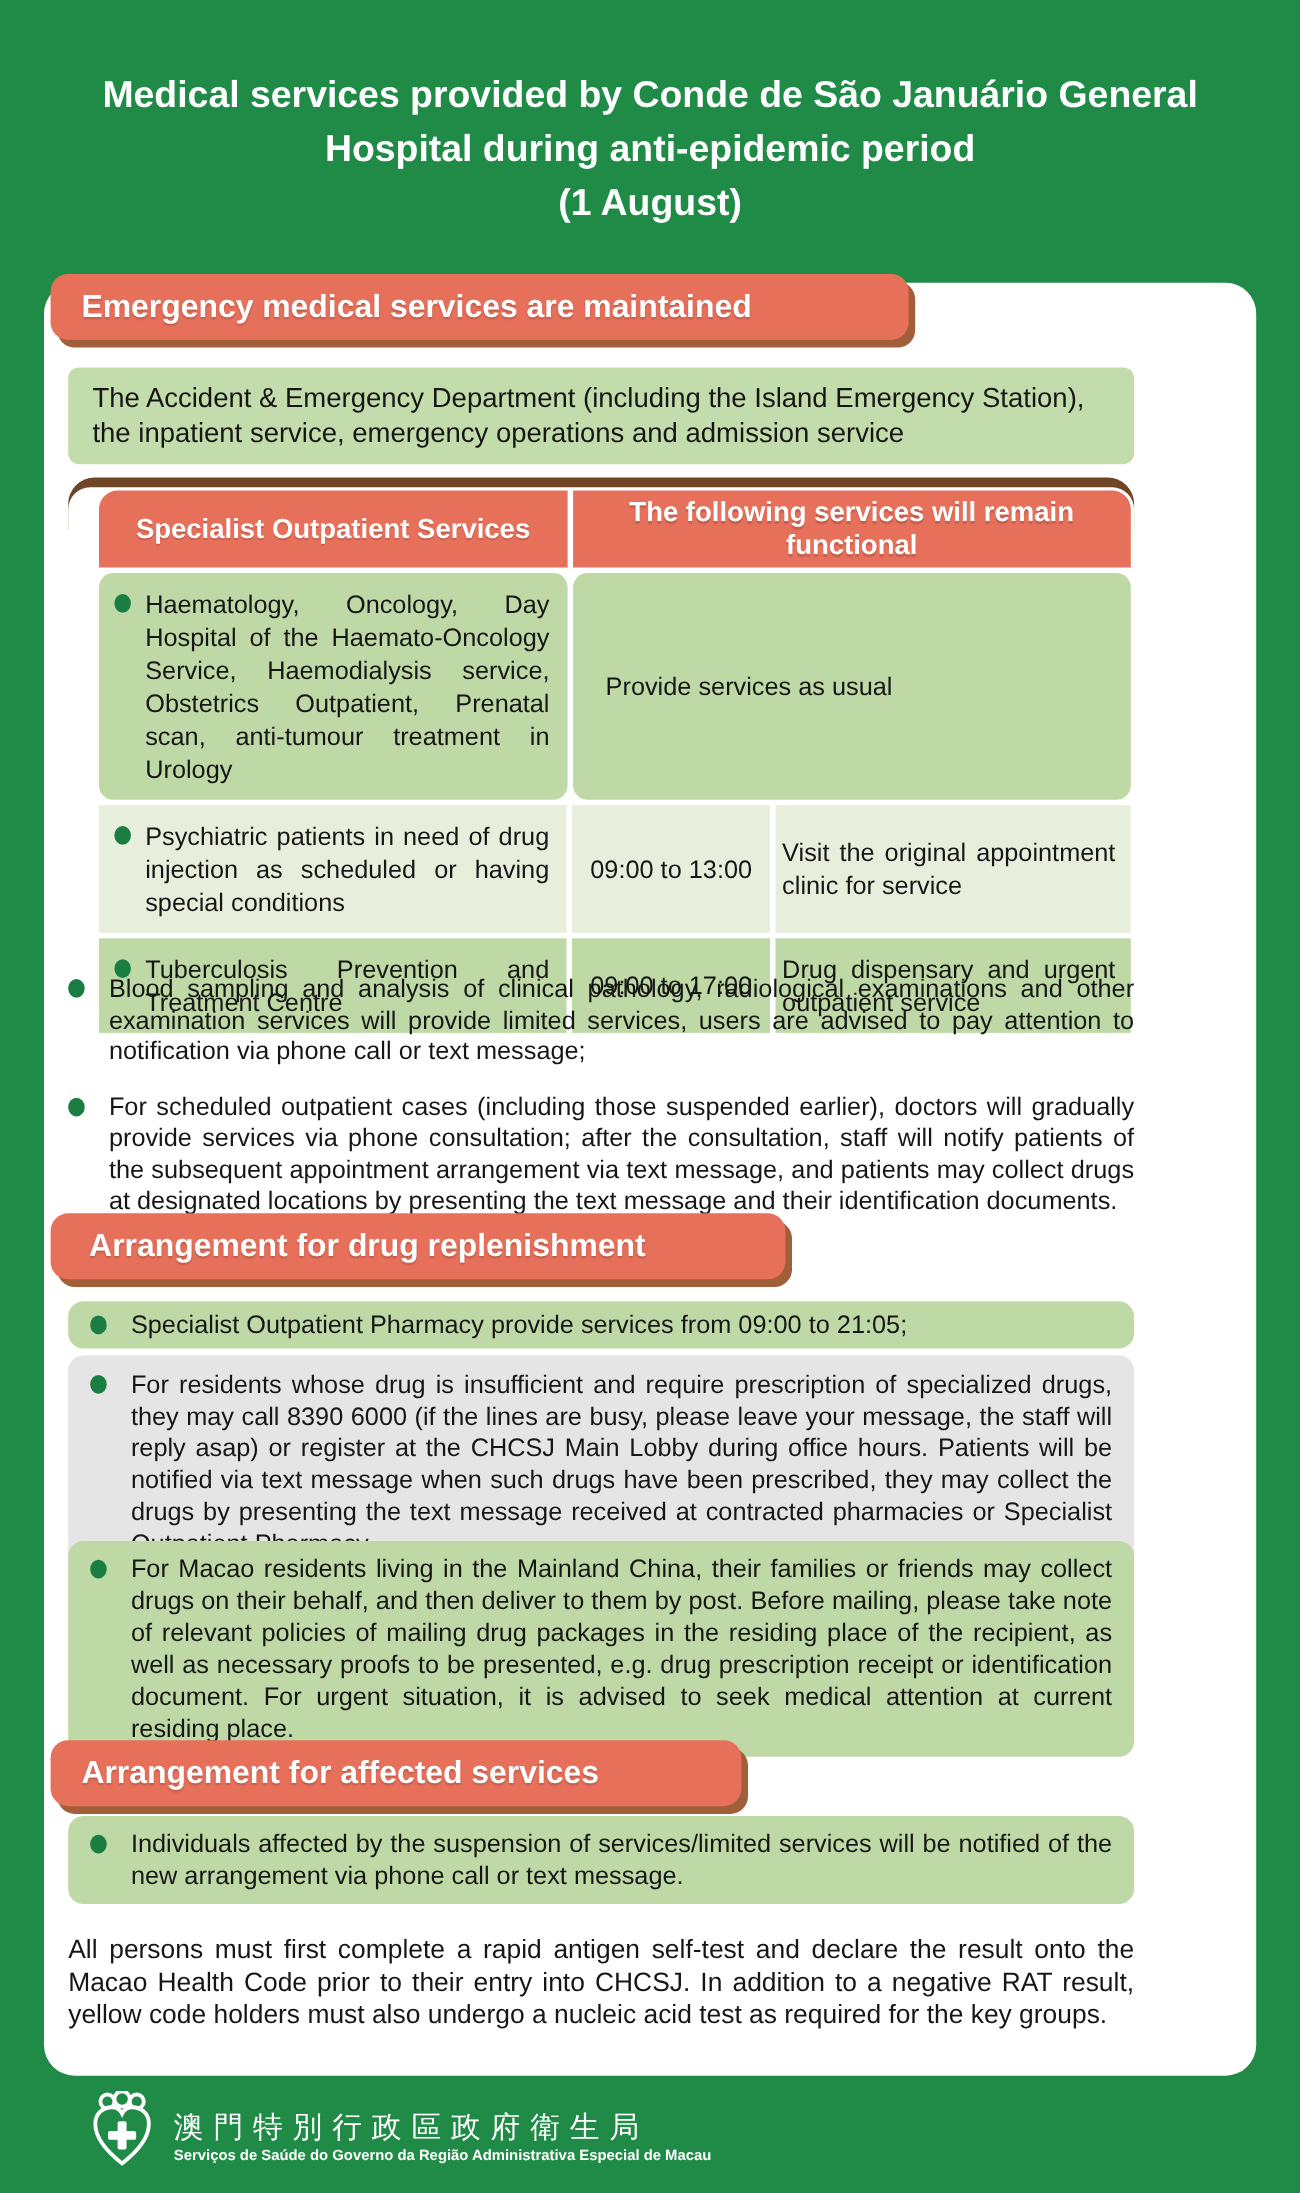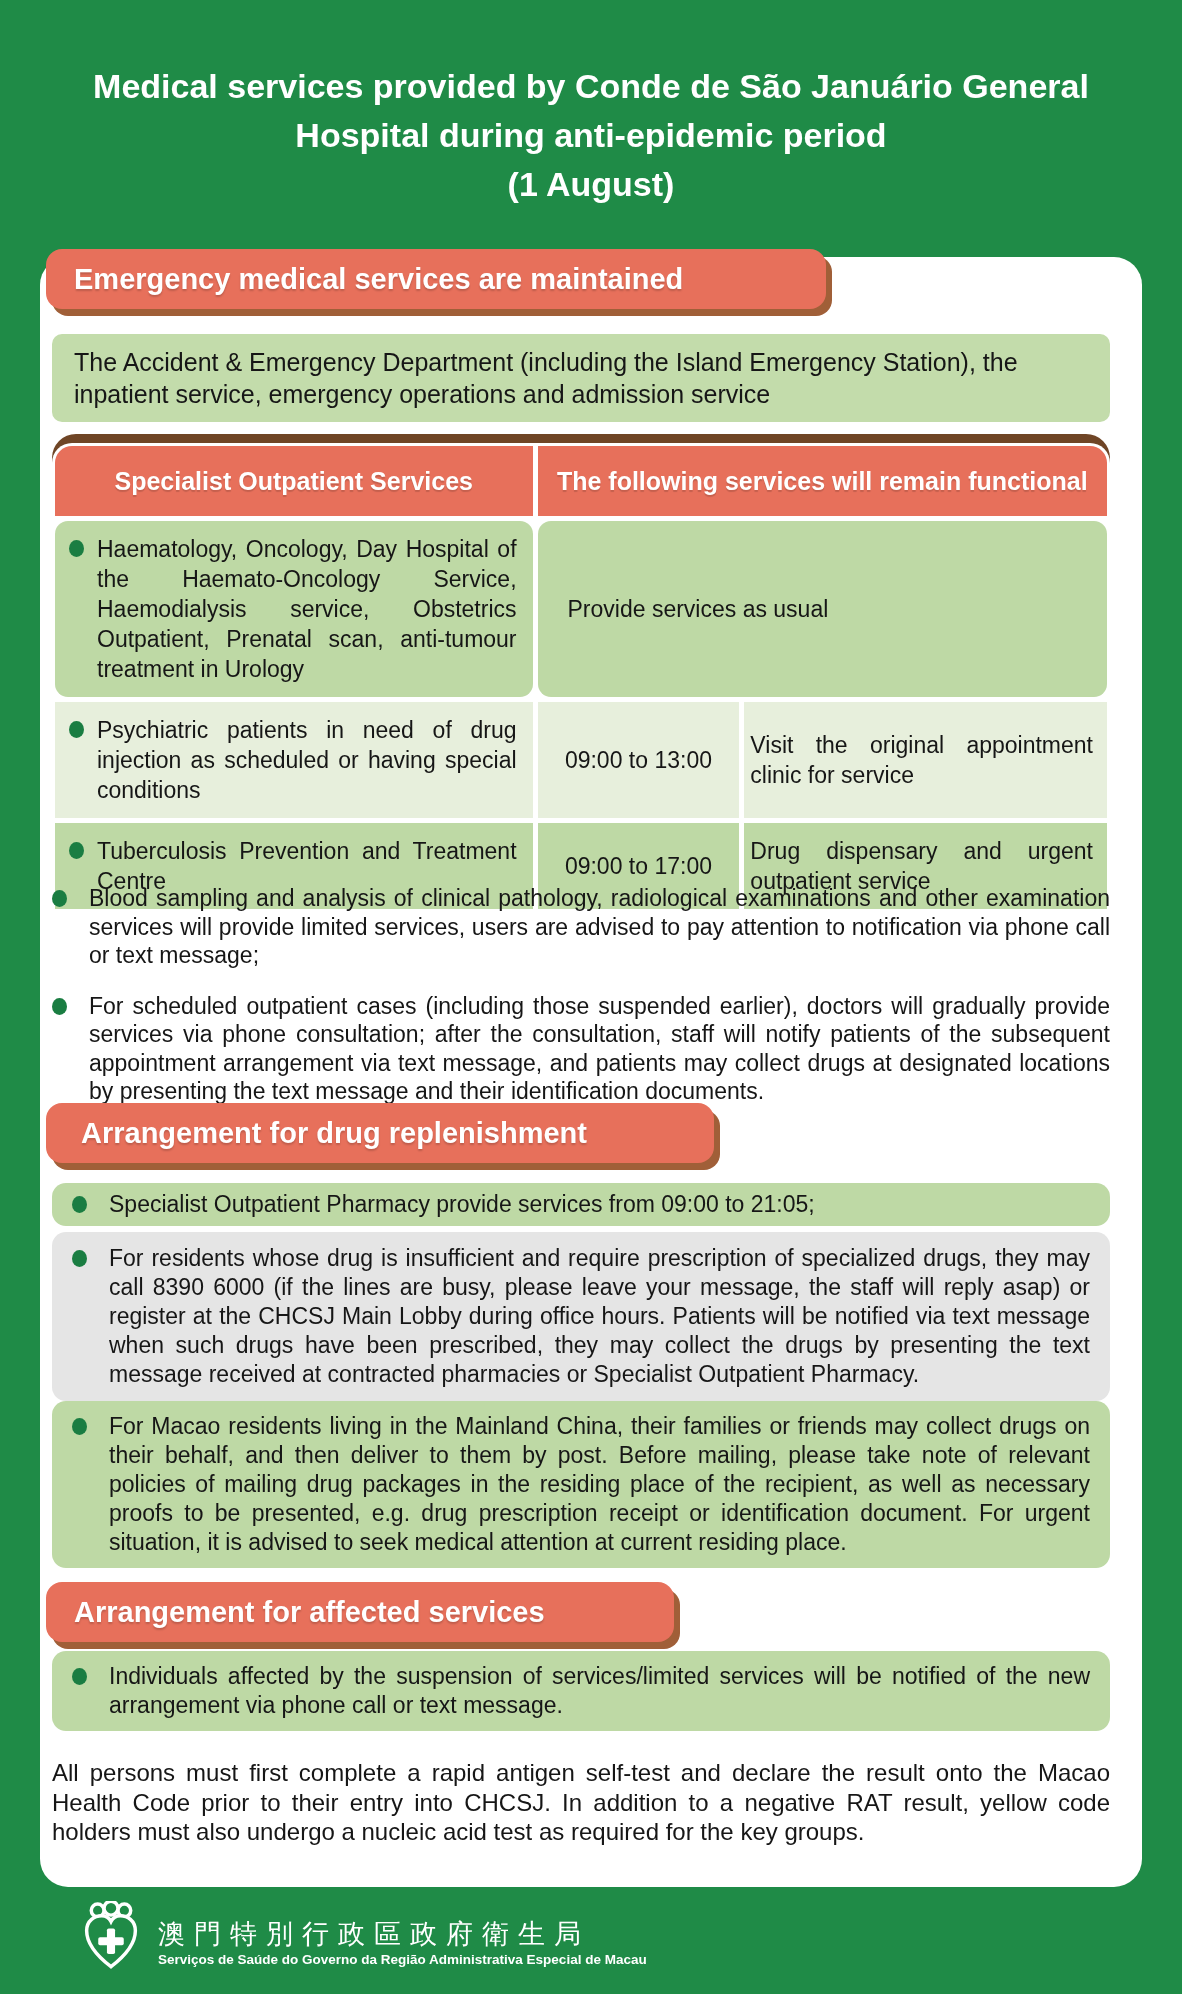--- a/index.html
+++ b/index.html
@@ -26,38 +26,38 @@
     background:#e7705b; border-radius:16px;
     box-shadow:6px 7px 0 #a05f38;
     color:#ffffff; font-weight:bold; font-size:29px; line-height:60px;
     padding-left:28px; white-space:nowrap;
     text-shadow:0 2px 2px rgba(0,0,0,0.18);
   }
   .banner-emergency { top:249px; width:780px; }
   .banner-drug      { top:1103px; width:668px;padding-left:35px; }
   .banner-affected  { top:1582px; width:628px; }
   
-  .content { position:absolute; left:52px; width:1058px; }
+  .content { position:absolute; left:62px; width:969px; }
   
   .intro-box {
     top:334px; min-height:84px;
     background:#c3dcab; border-radius:10px;
     padding:12px 22px; font-size:25px; line-height:32px; color:#161616;
   }
   
   .svc-table { top:434px; position:absolute; }
   .tbl-cap {
     position:absolute; top:0; left:0; right:0; height:48px;
     background:#6f4526; border-radius:24px 24px 0 0;
   }
   .tbl-inner {
     position:relative; margin-top:9px;
     background:#ffffff; border-radius:20px 20px 0 0; padding:3px;
   }
-  .thead, .trow { display:grid; grid-gap:5px; }
+  .thead, .trow { display:grid; grid-gap:5px;margin-left:25px; }
   .thead { grid-template-columns:478fr 570fr; }
   .cols2 { grid-template-columns:478fr 570fr; }
   .cols3 { grid-template-columns:478fr 202fr 363fr; }
   .trow { margin-top:5px; }
   .th {
     background:#e7705b; color:#ffffff; font-weight:bold; font-size:25px;
     line-height:30px; min-height:70px;
     display:flex; align-items:center; justify-content:center;
     text-align:center; padding:4px 14px;
     text-shadow:0 2px 1px rgba(0,0,0,0.15);

